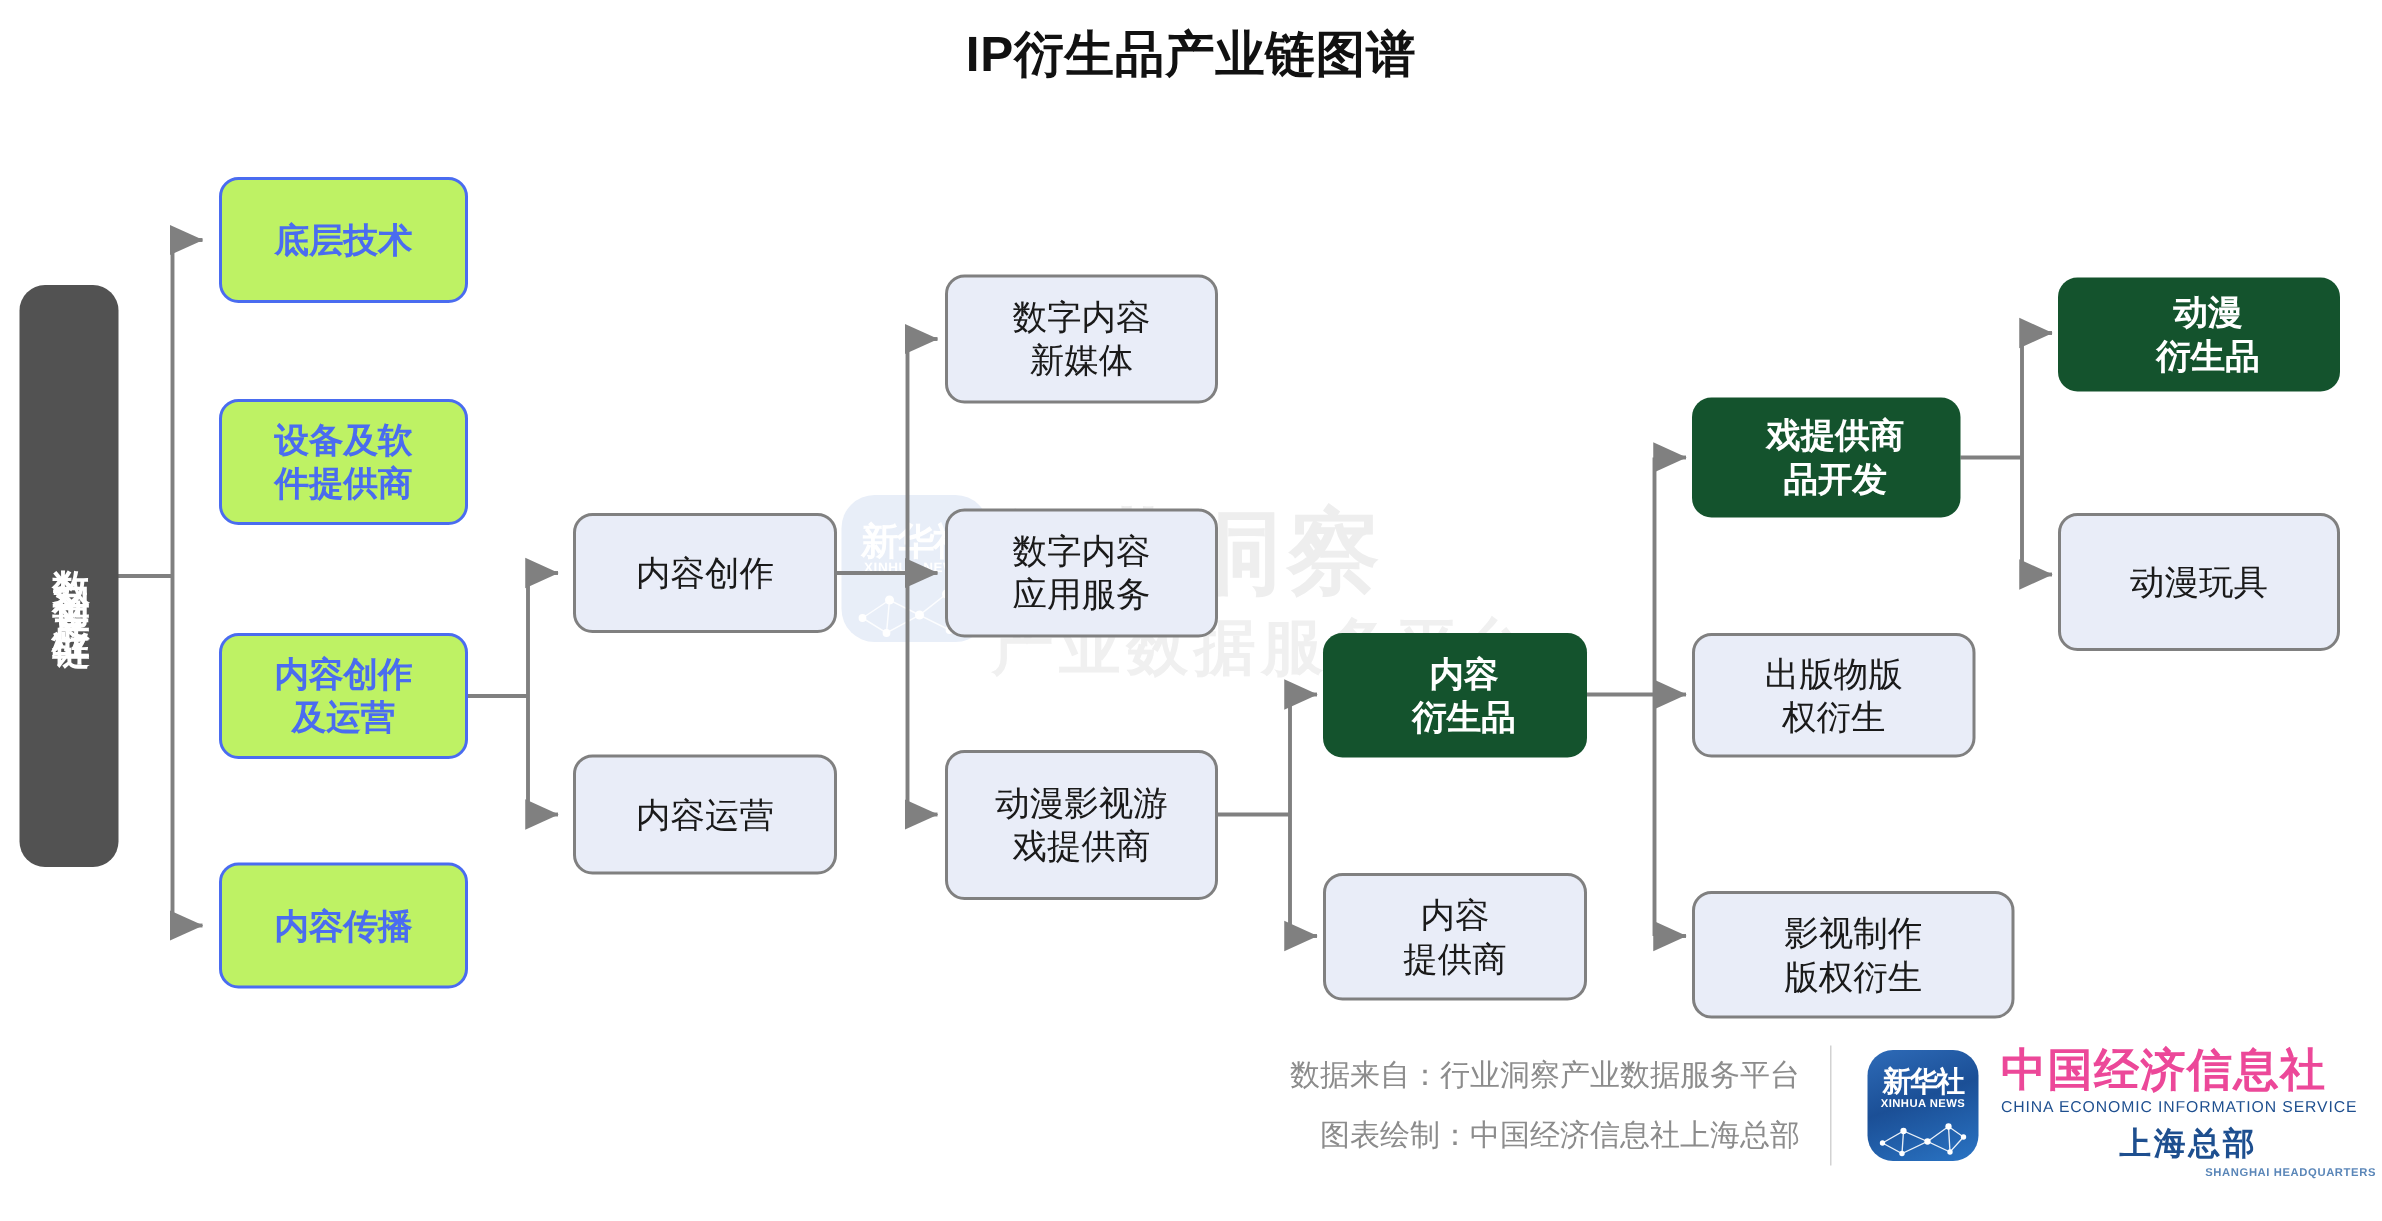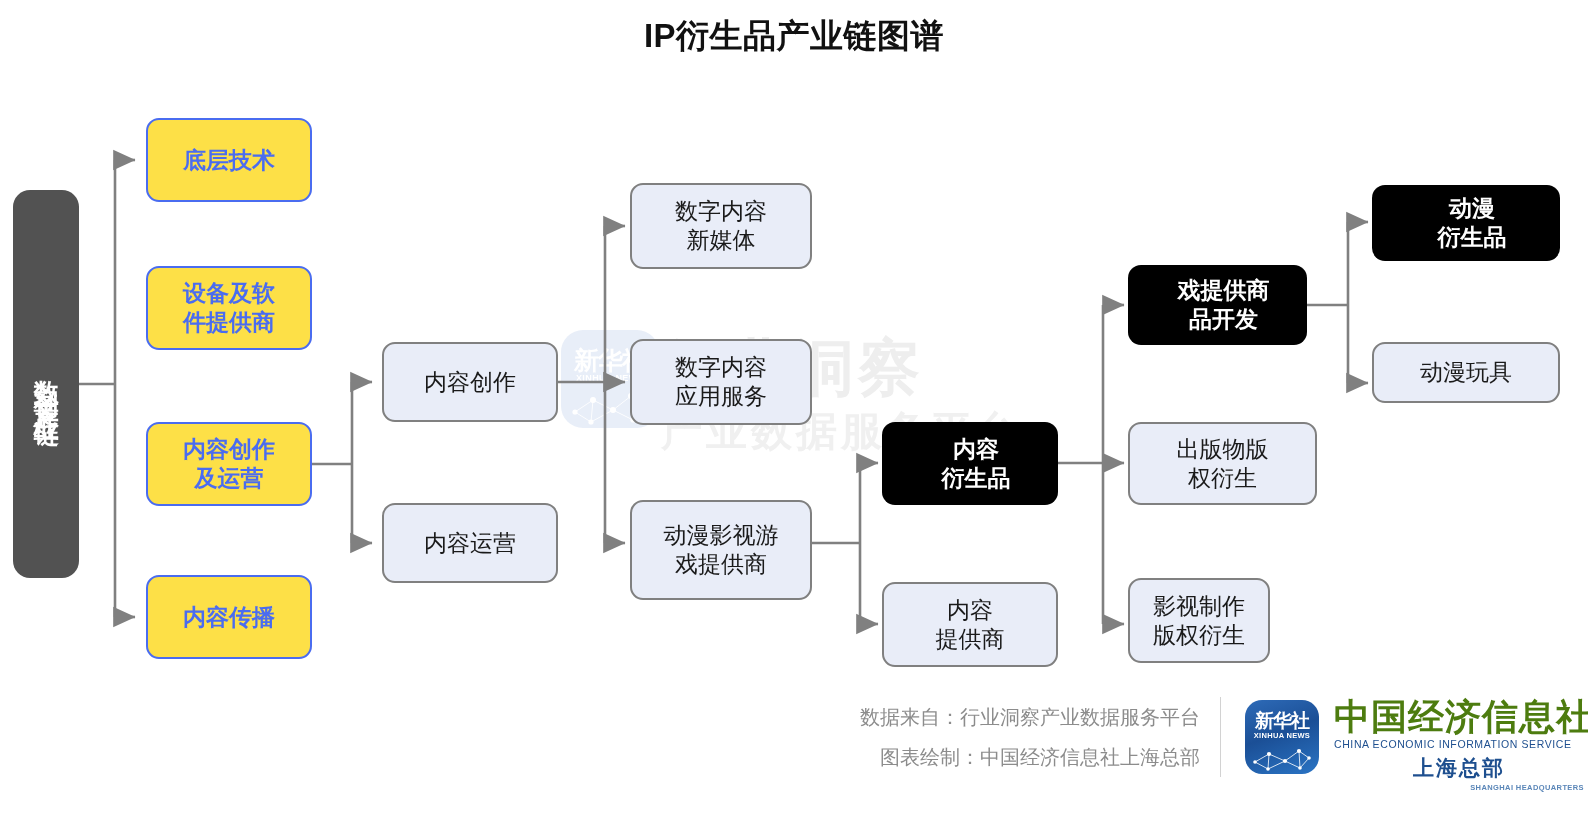--- a/index.html
+++ b/index.html
@@ -113,35 +113,35 @@
     font-weight: bold;
     font-size: 25px;
     border-radius: 17px;
     writing-mode: vertical-rl;
     text-orientation: upright;
     letter-spacing: 7px;
     line-height: 1.1;
     white-space: normal;
   }
   .node.outline-blue {
-    background: #fde047;
+    background: #bef264;
     border: 2.5px solid #4a6cf0;
     color: #4a6cf0;
     font-weight: bold;
     font-size: 23px;
   }
   .node.outline-gray {
     background: #e9edf8;
     border: 2.5px solid #808080;
     color: #1a1a1a;
     font-weight: normal;
     font-size: 23px;
   }
   .node.solid-blue {
-    background: #000000;
+    background: #14532d;
     border: none;
     color: #ffffff;
     font-weight: bold;
     font-size: 23px;
     padding-left: 12px;
   }
 
   
   .footer {
     position: absolute;
@@ -189,23 +189,23 @@
     font-weight: bold;
     color: #ffffff;
     letter-spacing: 0.3px;
   }
   .logo-text {
     left: 1334px;
     top: 698px;
     width: 250px;
   }
   .logo-cn {
-    font-size: 36px;
-    font-weight: bold;
-    color: #4d7c0f;
+    font-size: 30px;
+    font-weight: bold;
+    color: #ec4899;
     letter-spacing: 1px;
     line-height: 1.05;
     white-space: nowrap;
   }
   .logo-en {
     font-size: 10.5px;
     font-weight: normal;
     color: #1e4f8f;
     letter-spacing: 0.6px;
     white-space: nowrap;
@@ -323,26 +323,26 @@
 
   <div class="node solid-blue" style="left:882px; top:422px; width:176px; height:83px;">内容
 衍生品</div>
   <div class="node outline-gray" style="left:882px; top:582px; width:176px; height:85px;">内容
 提供商</div>
 
   <div class="node solid-blue" style="left:1128px; top:265px; width:179px; height:80px;">戏提供商
 品开发</div>
   <div class="node outline-gray" style="left:1128px; top:422px; width:189px; height:83px;">出版物版
 权衍生</div>
-  <div class="node outline-gray" style="left:1128px; top:578px; width:142px; height:85px;">影视制作
+  <div class="node outline-gray" style="left:1128px; top:594px; width:215px; height:85px;">影视制作
 版权衍生</div>
 
   <div class="node solid-blue" style="left:1372px; top:185px; width:188px; height:76px;">动漫
 衍生品</div>
-  <div class="node outline-gray" style="left:1372px; top:342px; width:188px; height:61px;">动漫玩具</div>
+  <div class="node outline-gray" style="left:1372px; top:342px; width:188px; height:92px;">动漫玩具</div>
 
   <div class="footer footer-lines">
     <div>数据来自：行业洞察产业数据服务平台</div>
     <div>图表绘制：中国经济信息社上海总部</div>
   </div>
   <div class="footer footer-divider"></div>
 
   <div class="footer logo-icon">
     <div class="logo-icon-t1">新华社</div>
     <div class="logo-icon-t2">XINHUA NEWS</div>

